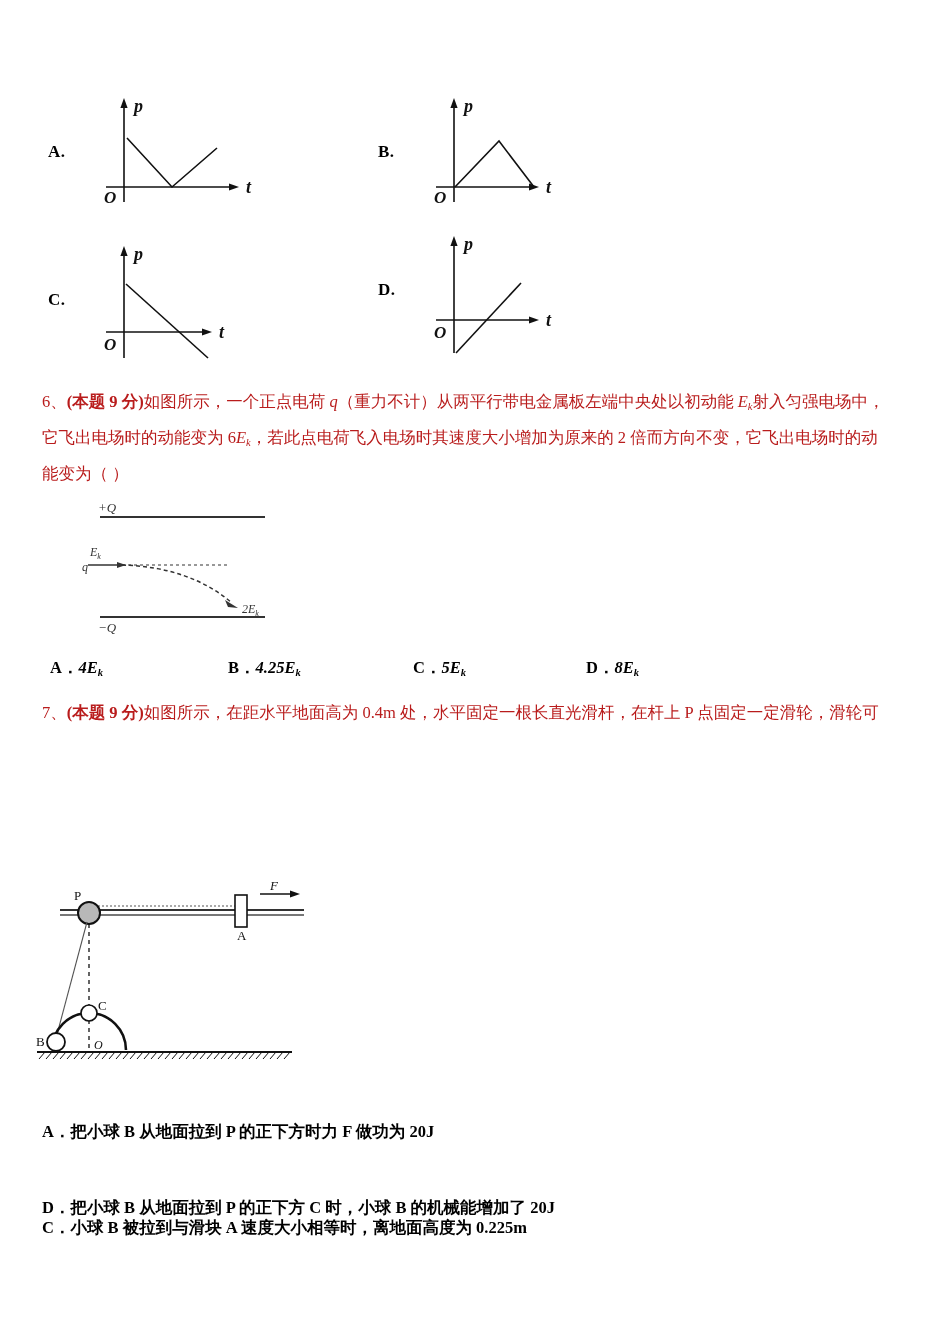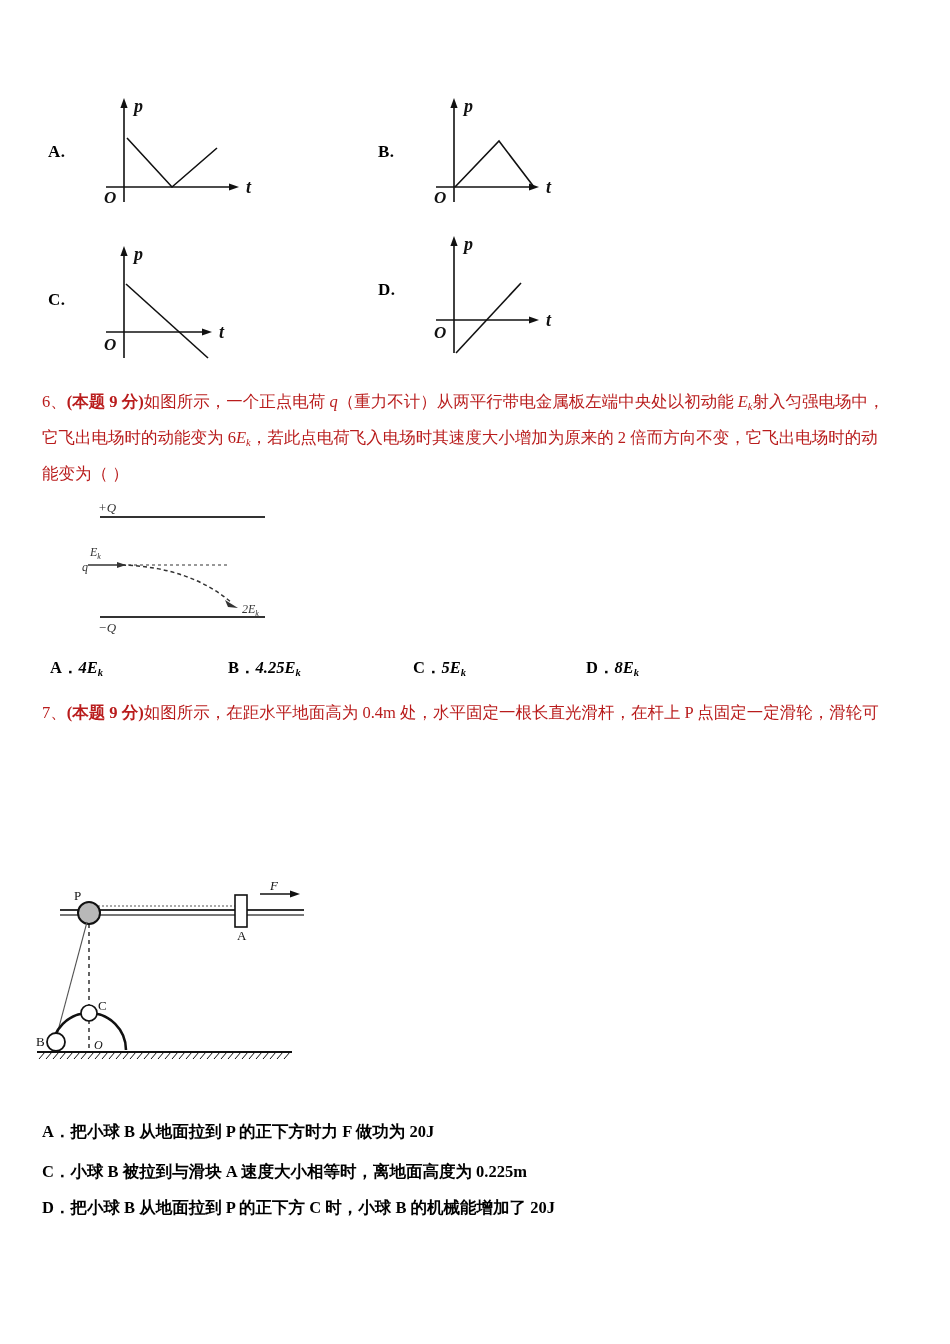--- a/index.html
+++ b/index.html
@@ -260,16 +260,16 @@
           <line x1="224" y1="177" x2="230" y2="170"></line>
         <line x1="231" y1="177" x2="237" y2="170"></line>
           <line x1="238" y1="177" x2="244" y2="170"></line>
         <line x1="245" y1="177" x2="251" y2="170"></line>
           <line x1="252" y1="177" x2="258" y2="170"></line>
       </g>
     </svg>
   </div>
 
   <div class="answer-line" style="left:42px; top:1074px;margin-top:40px;">A．把小球 B 从地面拉到 P 的正下方时力 F 做功为 20J</div>
-  <div class="answer-line" style="left:42px; top:1154px;">C．小球 B 被拉到与滑块 A 速度大小相等时，离地面高度为 0.225m</div>
+  <div class="answer-line" style="left:42px; top:1210px;">C．小球 B 被拉到与滑块 A 速度大小相等时，离地面高度为 0.225m</div>
   <div class="answer-line" style="left:42px; top:1190px;">D．把小球 B 从地面拉到 P 的正下方 C 时，小球 B 的机械能增加了 20J</div>
 
 </div>
 
 </body></html>

